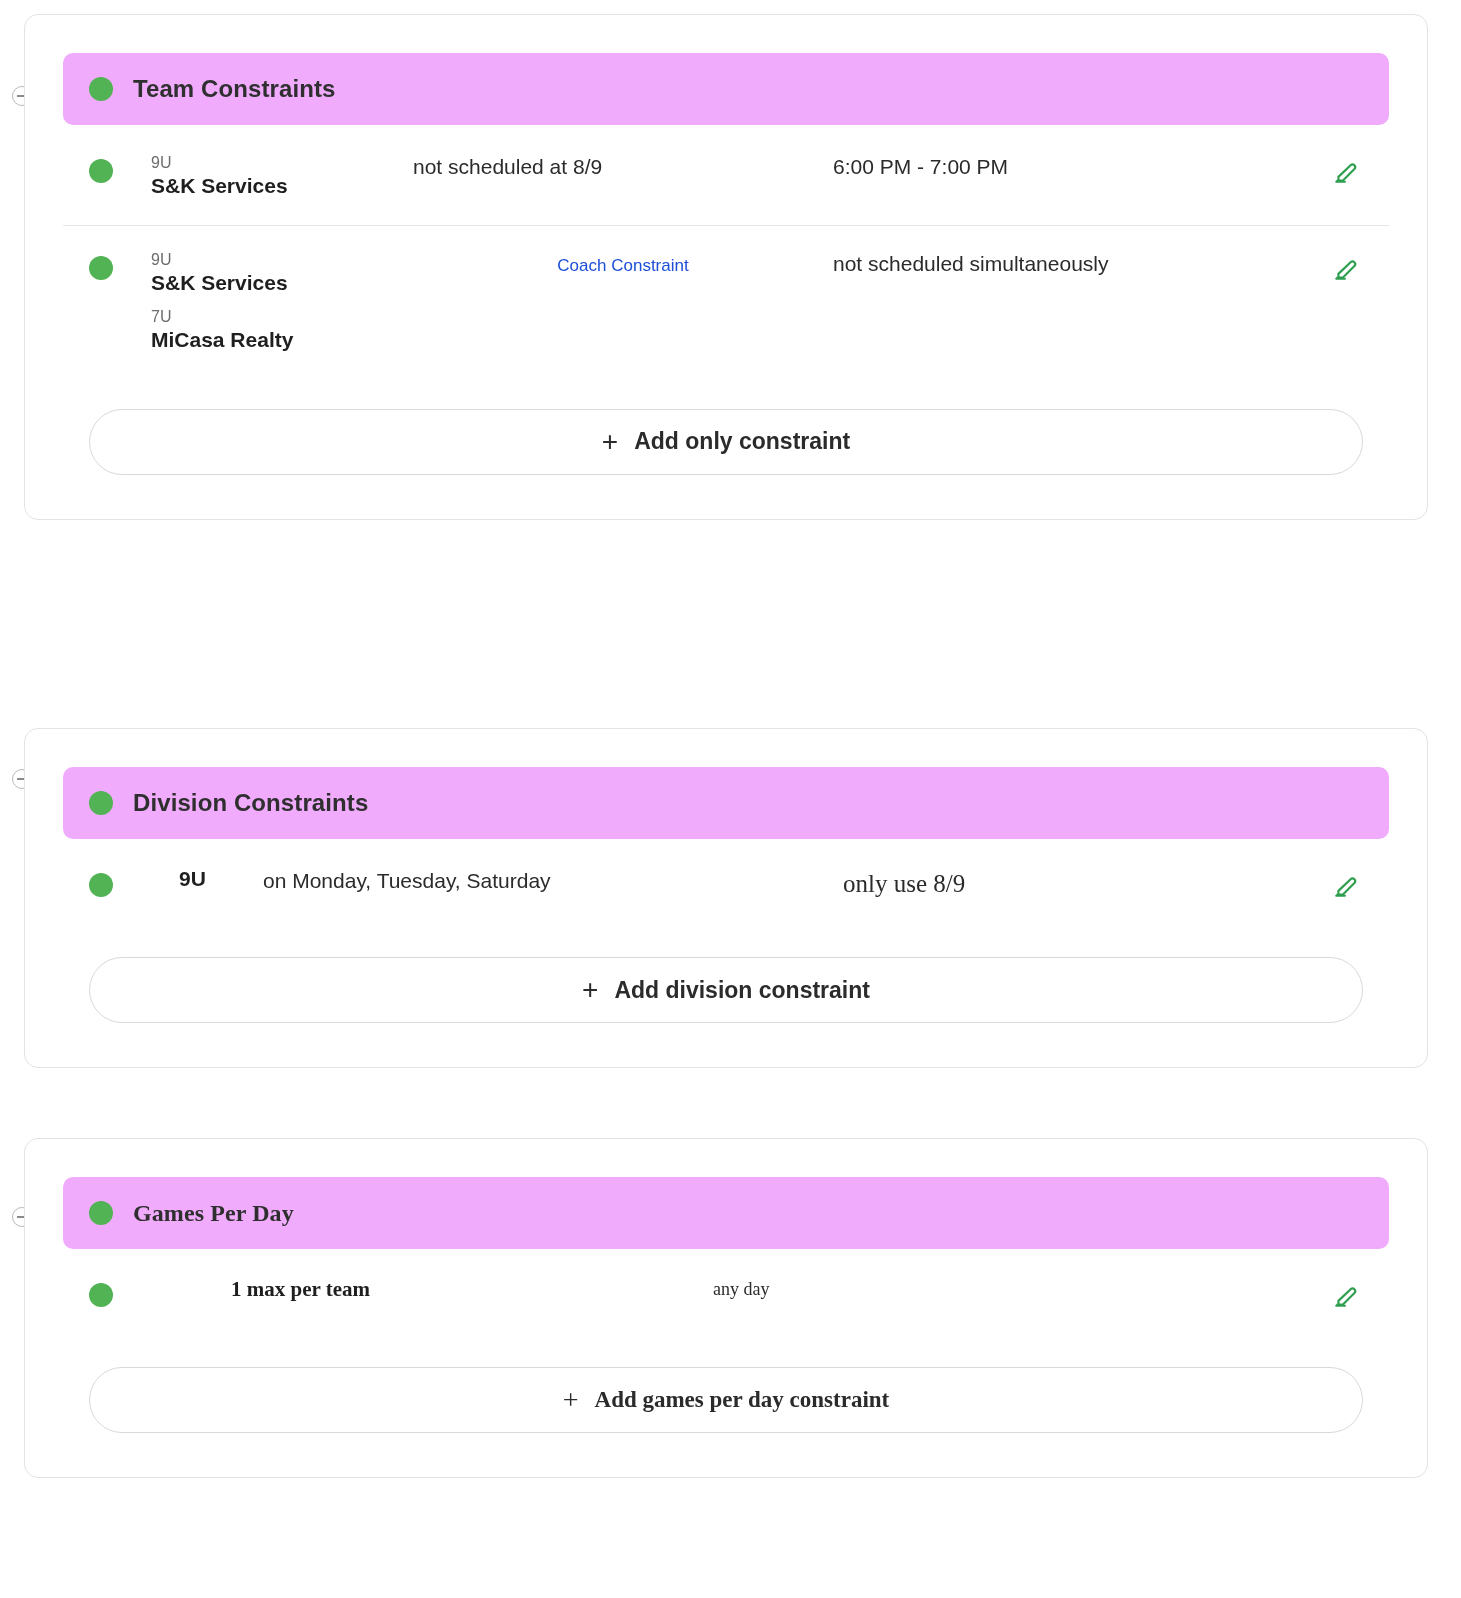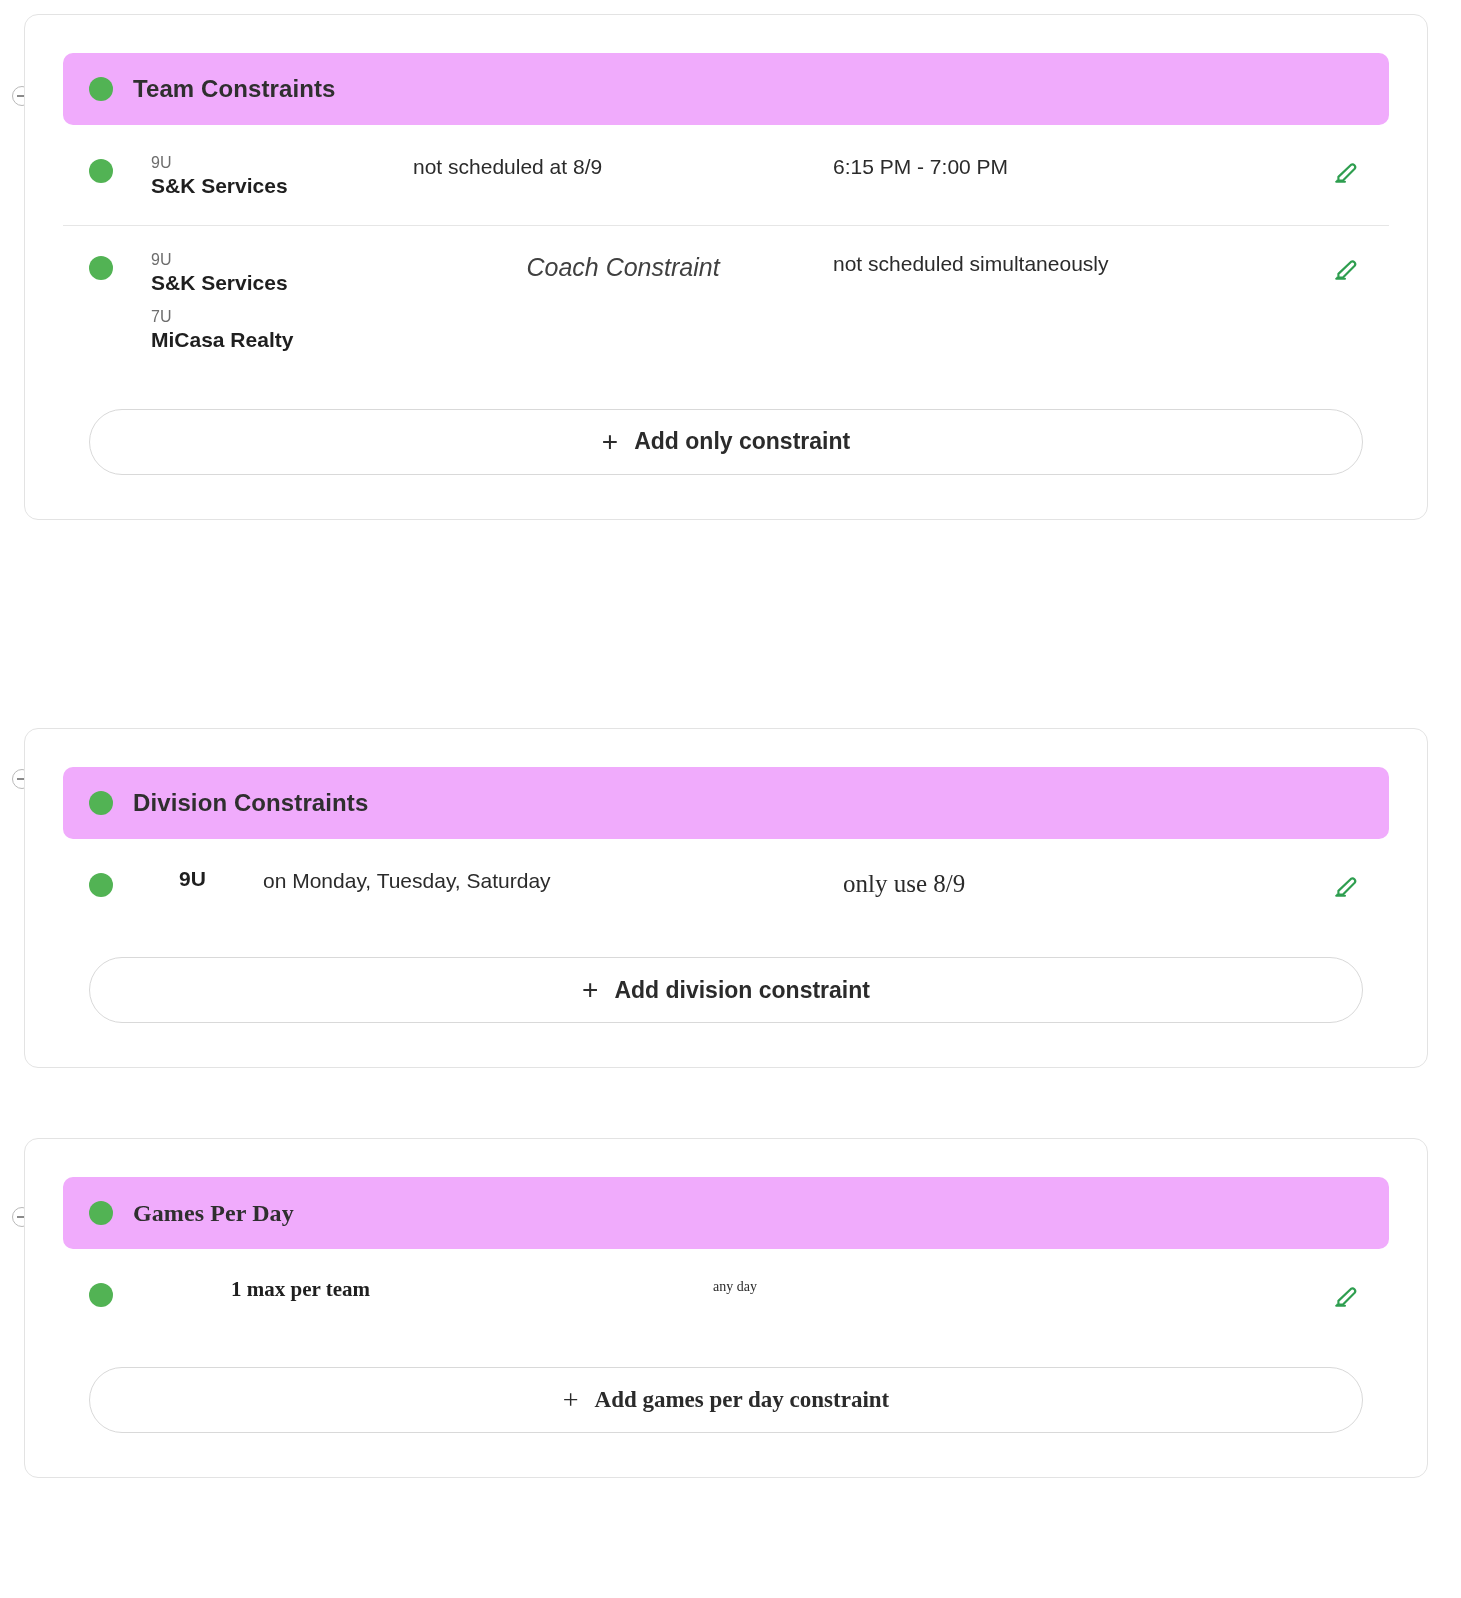--- a/index.html
+++ b/index.html
@@ -92,23 +92,22 @@
   .cell { font-size: 21px; line-height: 1.38; color: #2b2b2b; }
 
   .team-block { width: 300px; padding-left: 38px; }
   .age { font-size: 16px; color: #6d6d6d; line-height: 1.2; }
   .team-name { font-size: 21px; font-weight: bold; color: #1f1f1f; line-height: 1.35; }
   .team-gap { margin-top: 10px; }
 
   .cell-mid { width: 420px; }
   .cell-mid.center { text-align: center; }
   .coach-link {
-    font-style: italic;
-    color: #404040;
-    font-size: 25px;
+    color: #1d4ed8;
+    font-size: 17px;
   }
   .cell-right { width: 340px; }
 
   .edit-btn {
     flex: 0 0 auto;
     width: 34px;
     height: 34px;
     margin-top: 2px;
     display: flex;
     align-items: center;
@@ -154,21 +153,21 @@
   .div-right { width: 320px; font-size: 25px; font-family: Liberation Serif, serif; }
 
   
   .gpd-label {
     width: 600px;
     padding-left: 118px;
     font-size: 21px;
     font-weight: bold;
     color: #1f1f1f;
   }
-  .gpd-right { width: 340px; font-size: 14px; }
+  .gpd-right { width: 340px; font-size: 18px; }
 </style>
 </head>
 <body>
 
 <div class="page">
 
   <div class="collapse-toggle" style="top:86px;">
     <span class="bar"></span>
   </div>
 
@@ -183,21 +182,21 @@
       <div class="rows">
 
         <div class="row">
           <span class="dot"></span>
           <div class="cells">
             <div class="team-block">
               <div class="age">9U</div>
               <div class="team-name">S&amp;K Services</div>
             </div>
             <div class="cell cell-mid">not scheduled at 8/9</div>
-            <div class="cell cell-right">6:15 PM - 7:00 PM</div>
+            <div class="cell cell-right">6:00 PM - 7:00 PM</div>
           </div>
           <button class="edit-btn">
             <svg width="26" height="26" viewBox="0 0 24 24" fill="none" stroke="#2e9e4f" stroke-width="2" stroke-linecap="round" stroke-linejoin="round">
               <path d="M4 20h5l11-11a2.5 2.5 0 0 0-3.5-3.5L5 16.5V20z"></path>
               <path d="M3 21h8"></path>
             </svg>
           </button>
         </div>
 
         <div class="row">

